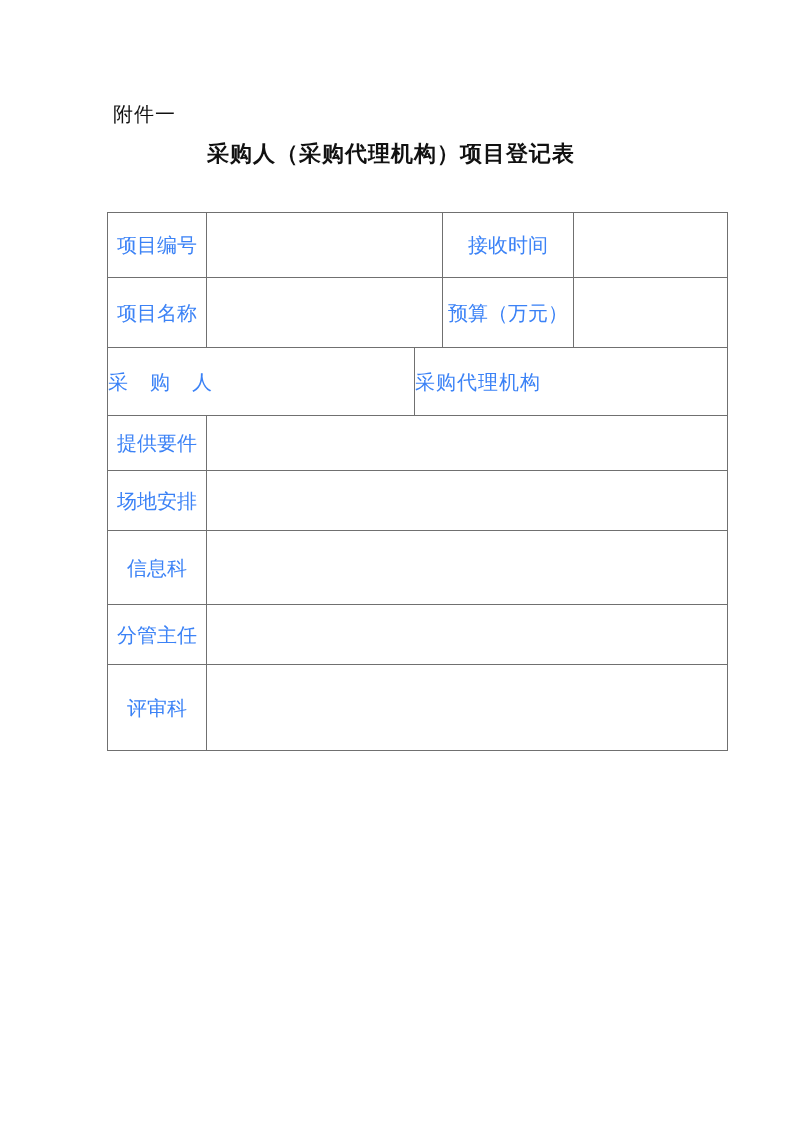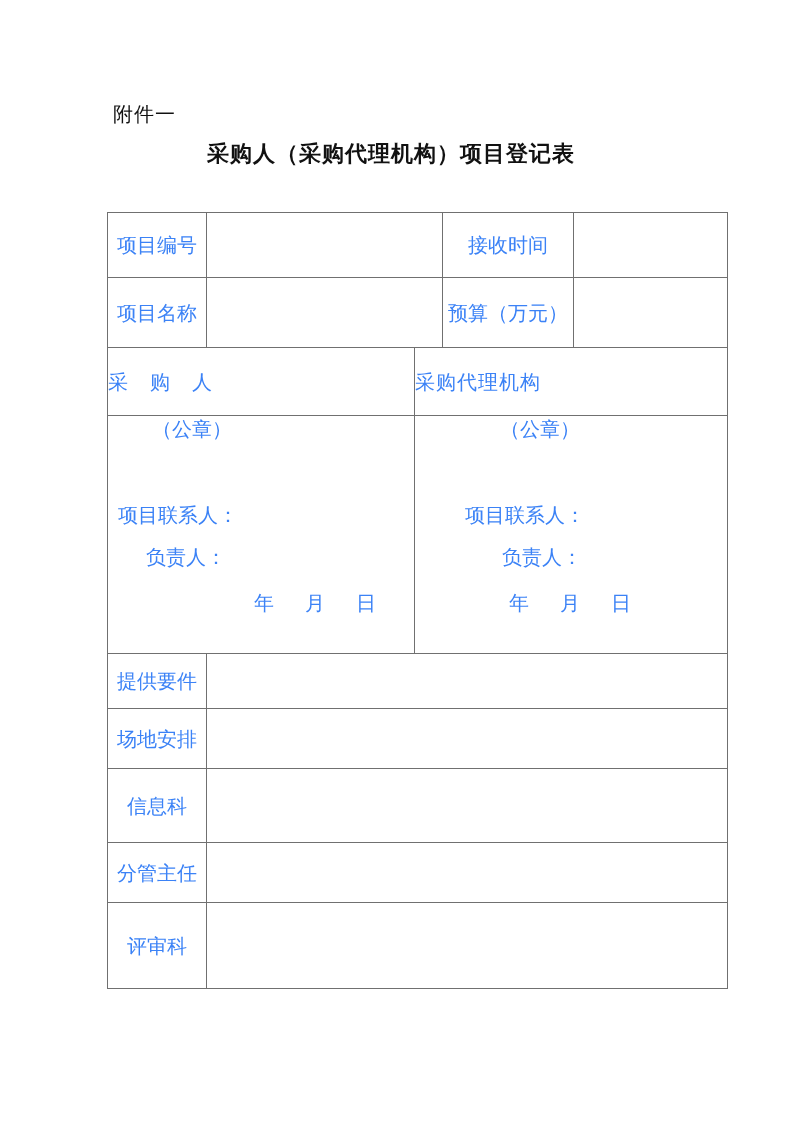--- a/index.html
+++ b/index.html
@@ -112,34 +112,20 @@
       <td class="val" colspan="2"></td>
       <td class="lbl">预算（万元）</td>
       <td class="val"></td>
     </tr>
 
     <tr style="height:68px">
       <td class="group-hdr" colspan="2">采　购　人</td>
       <td class="group-hdr" colspan="3">采购代理机构</td>
     </tr>
 
-    <tr style="height:238px">
-      <td class="sign-cell" colspan="2">
-        <div class="sign-line p-seal">（公章）</div>
-        <div class="sign-line p-contact">项目联系人：</div>
-        <div class="sign-line p-principal">负责人：</div>
-        <div class="sign-line p-date">年　 月　 日</div>
-      </td>
-      <td class="sign-cell" colspan="3">
-        <div class="sign-line a-seal">（公章）</div>
-        <div class="sign-line a-contact">项目联系人：</div>
-        <div class="sign-line a-principal">负责人：</div>
-        <div class="sign-line a-date">年　 月　 日</div>
-      </td>
-    </tr>
 
     <tr style="height:55px">
       <td class="lbl">提供要件</td>
       <td class="val" colspan="4"></td>
     </tr>
 
     <tr style="height:60px">
       <td class="lbl">场地安排</td>
       <td class="val" colspan="4"></td>
     </tr>

